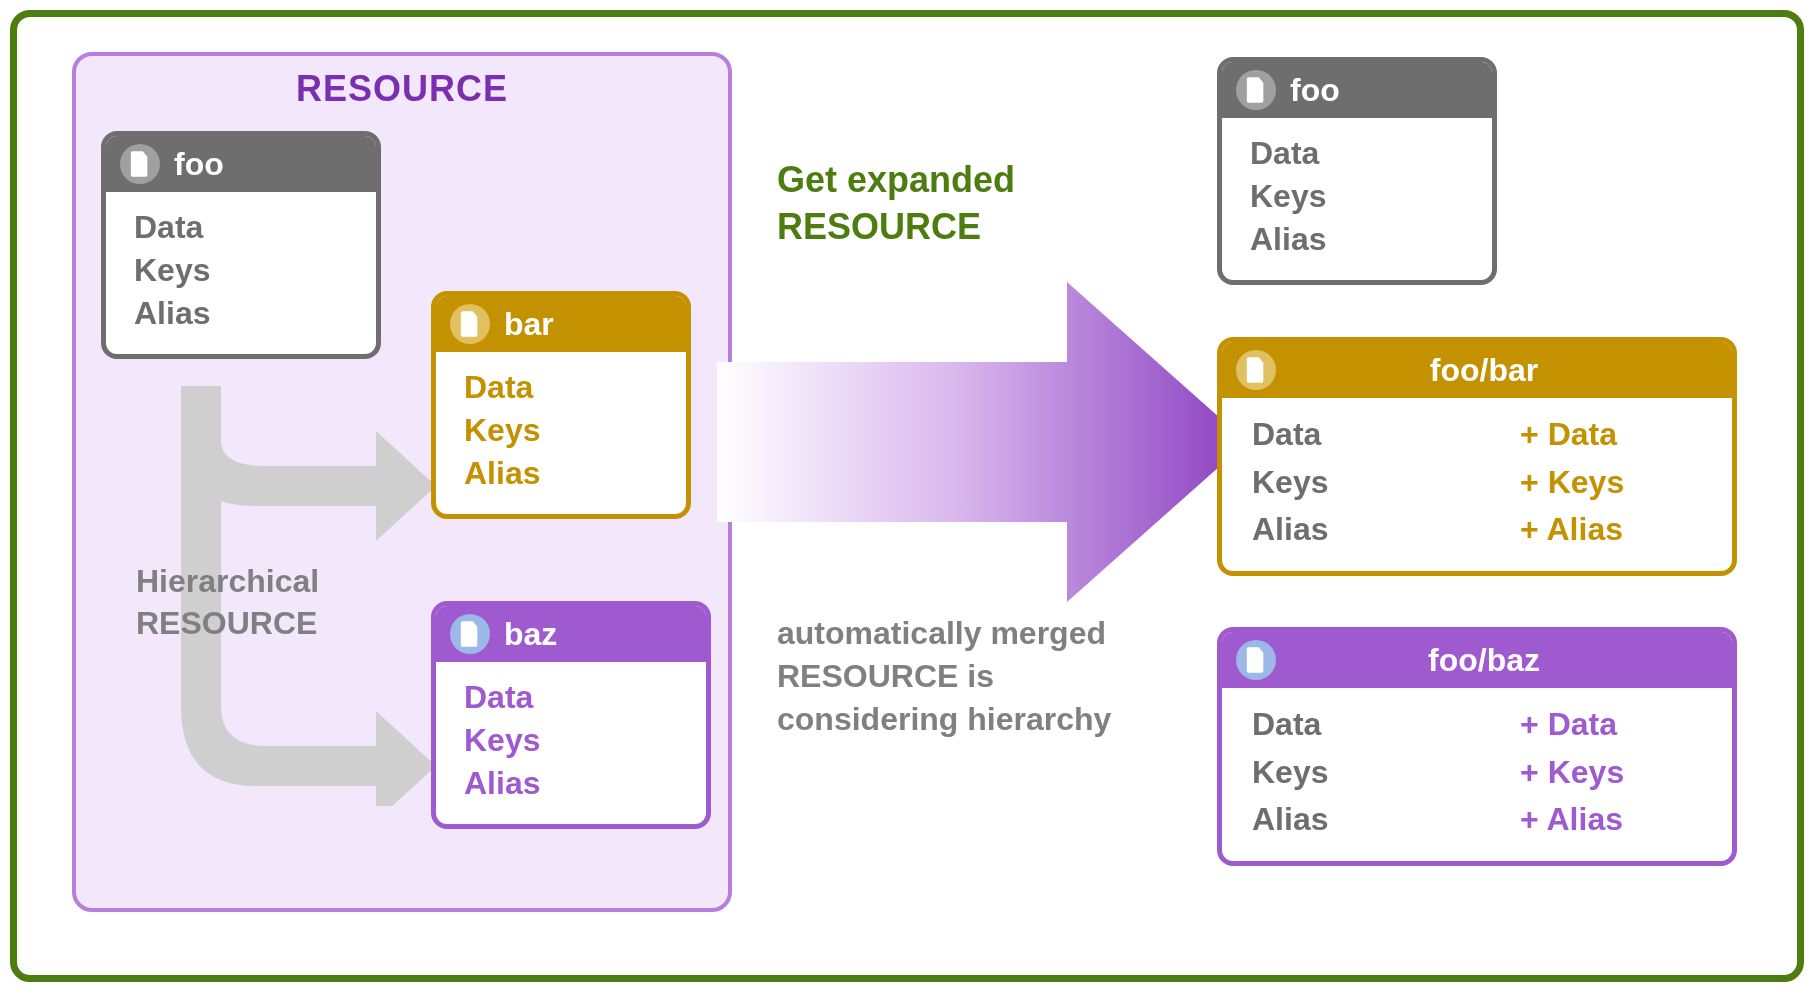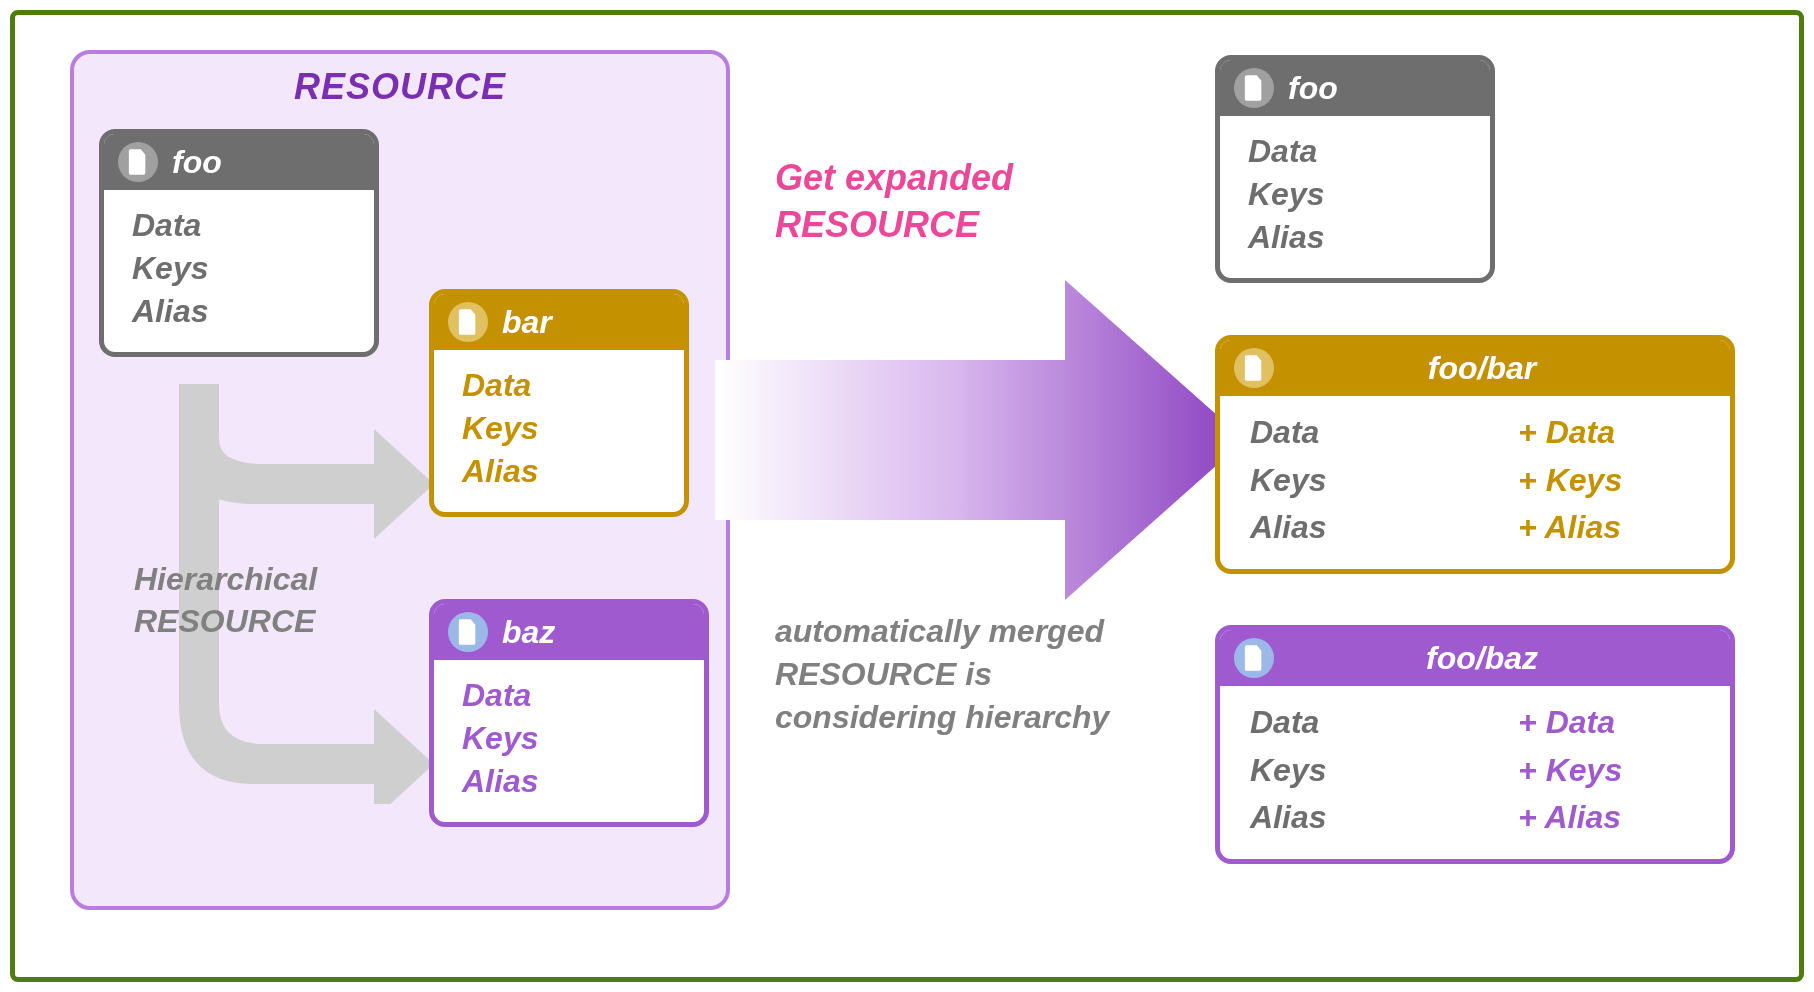--- a/index.html
+++ b/index.html
@@ -6,25 +6,24 @@
   body {
     font-family: Arial, Helvetica, sans-serif;
     background: #fff;
     width: 1814px;
     height: 992px;
     padding: 10px;
   }
   .outer-frame {
     width: 100%;
     height: 100%;
-    border: 5px solid #4d7c0f;
-    border-radius: 8px;
+    border: 7px solid #4d7c0f;
+    border-radius: 20px;
     position: relative;
     background: #fff;
-    font-style: italic;
   }
   .content-area {
     position: relative;
     width: 100%;
     height: calc(100% - 50px);
   }
   .footer {
     position: absolute;
     bottom: 8px;
     left: 20px;
@@ -128,21 +127,21 @@
     line-height: 1.3;
   }
 
   
   .center-msg-top {
     position: absolute;
     left: 760px;
     top: 140px;
     font-size: 36px;
     font-weight: bold;
-    color: #ec4899;
+    color: #4d7c0f;
     line-height: 1.3;
   }
   .center-msg-bottom {
     position: absolute;
     left: 760px;
     top: 595px;
     font-size: 32px;
     font-weight: bold;
     color: #808080;
     line-height: 1.35;

